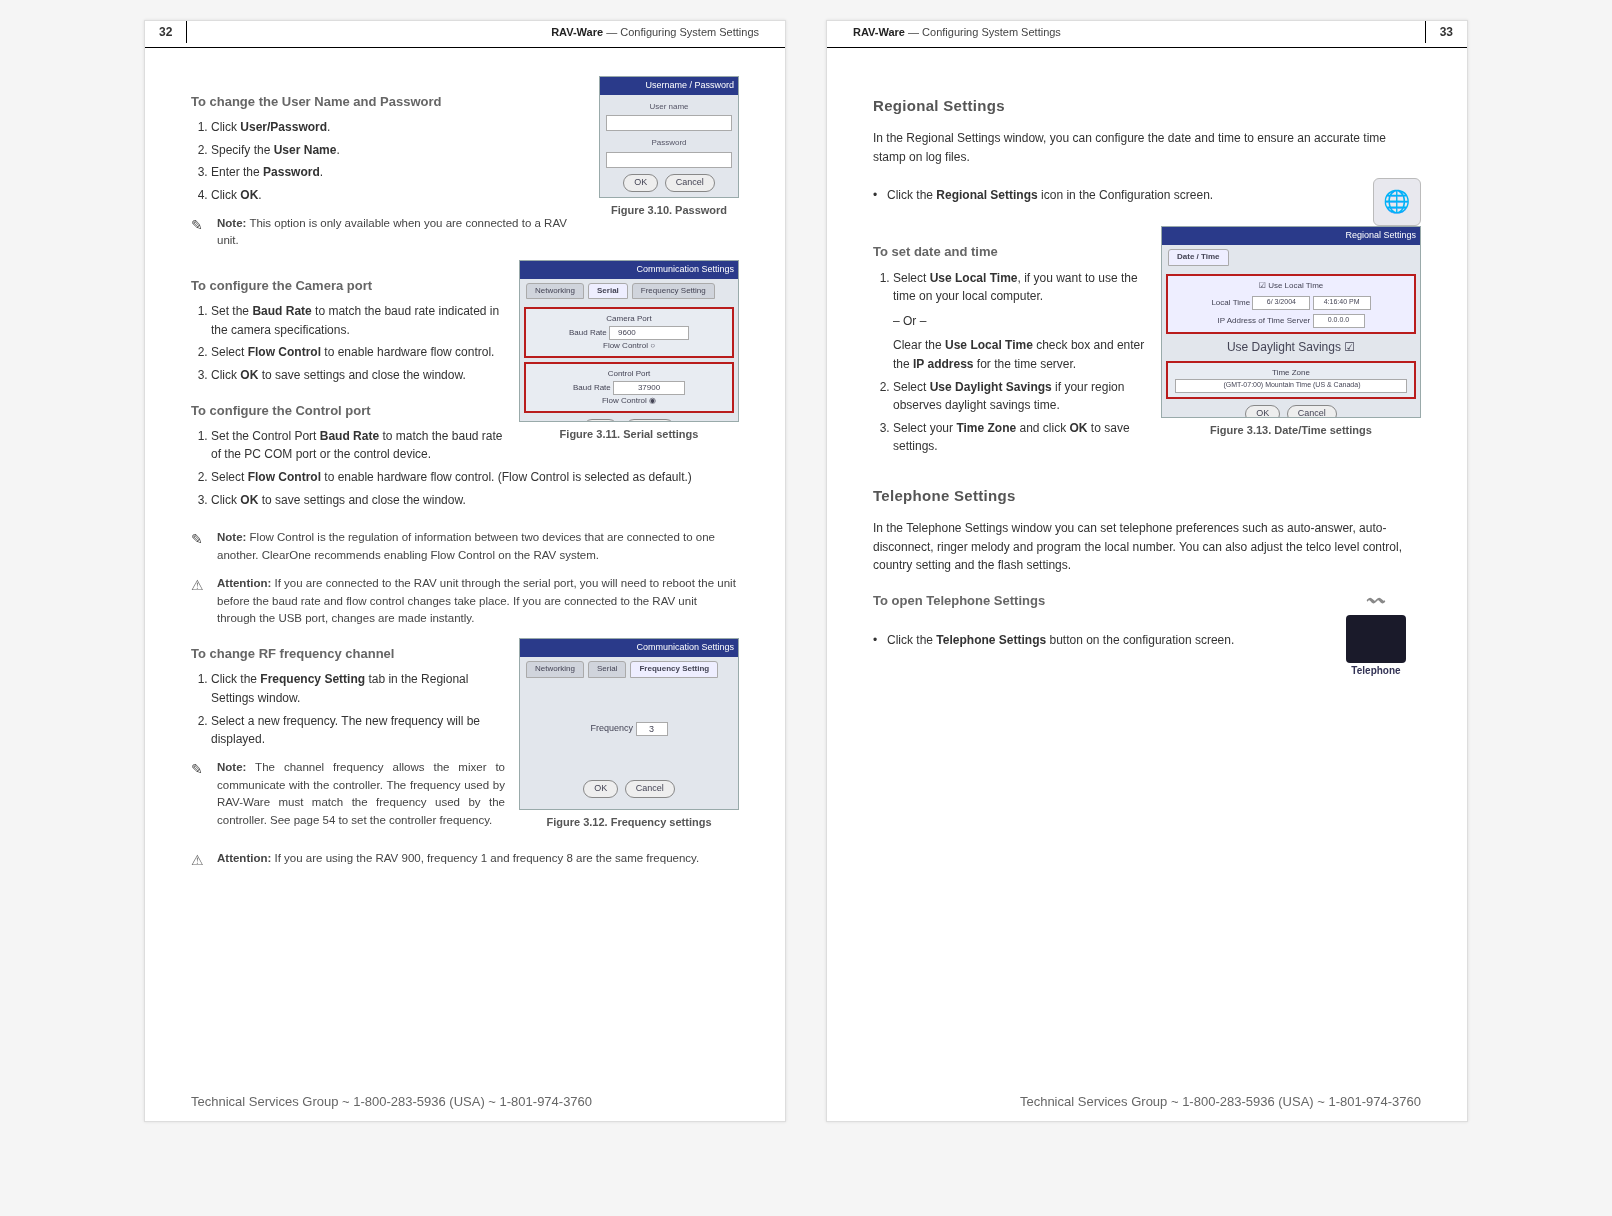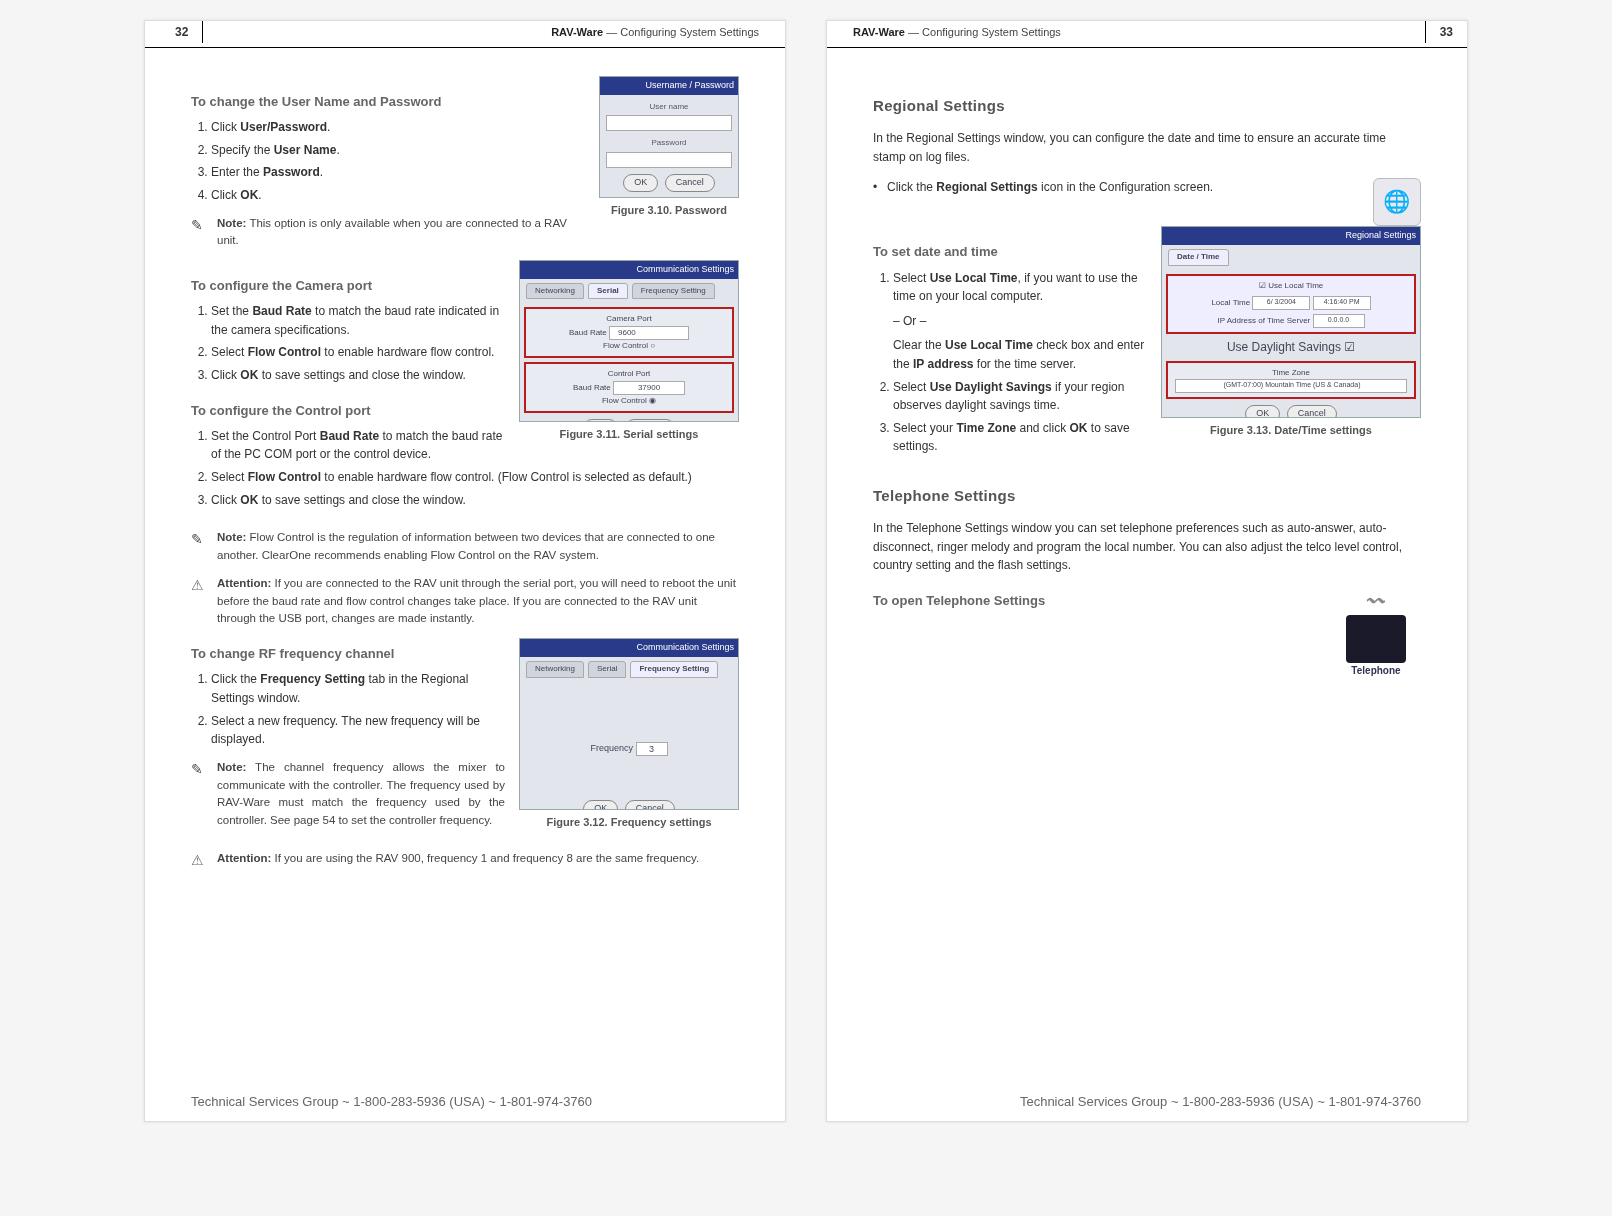--- a/index.html
+++ b/index.html
@@ -1,33 +1,33 @@
 <!DOCTYPE html>
 <html><head>
 <meta charset="utf-8">
 <style>
 body{margin:0;padding:0;background:#f5f5f5;font-family:Verdana,Geneva,sans-serif;color:#333}
 .spread{display:flex;justify-content:center;gap:40px;padding:20px}
 .page{background:#fff;width:640px;min-height:1100px;border:1px solid #ddd;padding:0;position:relative;box-shadow:0 0 3px rgba(0,0,0,.1)}
 .runhead{display:flex;align-items:center;border-bottom:1px solid #000;padding:0 18px 4px 0;margin:0}
-.runhead.left{padding-left:16px}
+.runhead.left{padding-left:0}
 .runhead.right{padding-left:18px;padding-right:0}
 .pgnum{font-weight:bold;font-size:12px;padding:4px 14px;border-right:1px solid #000}
 .pgnum.r{border-right:none;border-left:1px solid #000}
 .runtxt{flex:1;font-size:11px;color:#444}
 .runtxt.lft{text-align:right;padding-right:8px}
 .runtxt.rgt{text-align:left;padding-left:8px}
 .runtxt b{font-weight:bold;color:#222}
 .content{padding:28px 46px 50px 46px;font-size:12px;line-height:1.55;color:#333}
 h2.sec{font-size:15px;font-weight:bold;color:#555;margin:18px 0 6px 0;letter-spacing:.3px}
 h3.sub{font-size:13px;font-weight:bold;color:#666;margin:16px 0 6px 0}
 ol.steps{margin:4px 0 10px 0;padding-left:20px}
 ol.steps li{margin:4px 0}
 ul.bul{list-style:none;margin:4px 0 10px 0;padding-left:14px}
-ul.bul li{margin:12px 0;position:relative}
+ul.bul li{margin:20px 0;position:relative}
 ul.bul li::before{content:"•";position:absolute;left:-14px}
 .b{font-weight:bold}
 .note,.attn{display:flex;gap:8px;margin:10px 0;font-size:11.5px;color:#444}
 .note .ic,.attn .ic{flex:0 0 18px;font-size:14px}
 .note .ic{color:#444}
 .attn .ic{color:#666}
 .figwrap{float:right;width:220px;margin:0 0 8px 14px;text-align:center}
 .figbox{background:#e2e6ec;border:1px solid #9aa;height:130px;font-size:9px;color:#445;position:relative;overflow:hidden}
 .figbox.small{height:120px}
 .figbox.tall{height:190px}
@@ -148,21 +148,21 @@
   </div>
 
   <div class="figwrap">
    <div class="figbox" style="height:170px">
     <div class="figtitle">Communication Settings</div>
     <div class="figtabs">
      <span class="figtab">Networking</span>
      <span class="figtab">Serial</span>
      <span class="figtab act">Frequency Setting</span>
     </div>
-    <div style="text-align:center;margin-top:60px;font-size:9px">
+    <div style="text-align:center;margin-top:40px;font-size:9px">
      <span>Frequency</span>
      <span class="figsel" style="width:30px">3</span>
     </div>
     <div class="figbtns" style="margin-top:44px">
      <span class="figbtn">OK</span>
      <span class="figbtn">Cancel</span>
     </div>
    </div>
    <div class="cap">Figure 3.12. Frequency settings</div>
   </div>
@@ -241,18 +241,21 @@
   <h2 class="sec">Telephone Settings</h2>
   <p>In the Telephone Settings window you can set telephone preferences such as auto-answer, auto-disconnect, ringer melody and program the local number. You can also adjust the telco level control, country setting and the flash settings.</p>
 
   <div class="telfig">
    <div class="telwire">〰</div>
    <div class="telbox"></div>
    <div class="tellbl">Telephone</div>
   </div>
 
   <h3 class="sub">To open Telephone Settings</h3>
+  <ul class="bul">
+   <li><span>Click the </span><span class="b">Telephone Settings</span><span> button on the configuration screen.</span></li>
+  </ul>
 
  </div>
  <div class="footer rgt">Technical Services Group ~ 1-800-283-5936 (USA) ~ 1-801-974-3760</div>
 </div>
 
 </div>
 
 </body></html>

